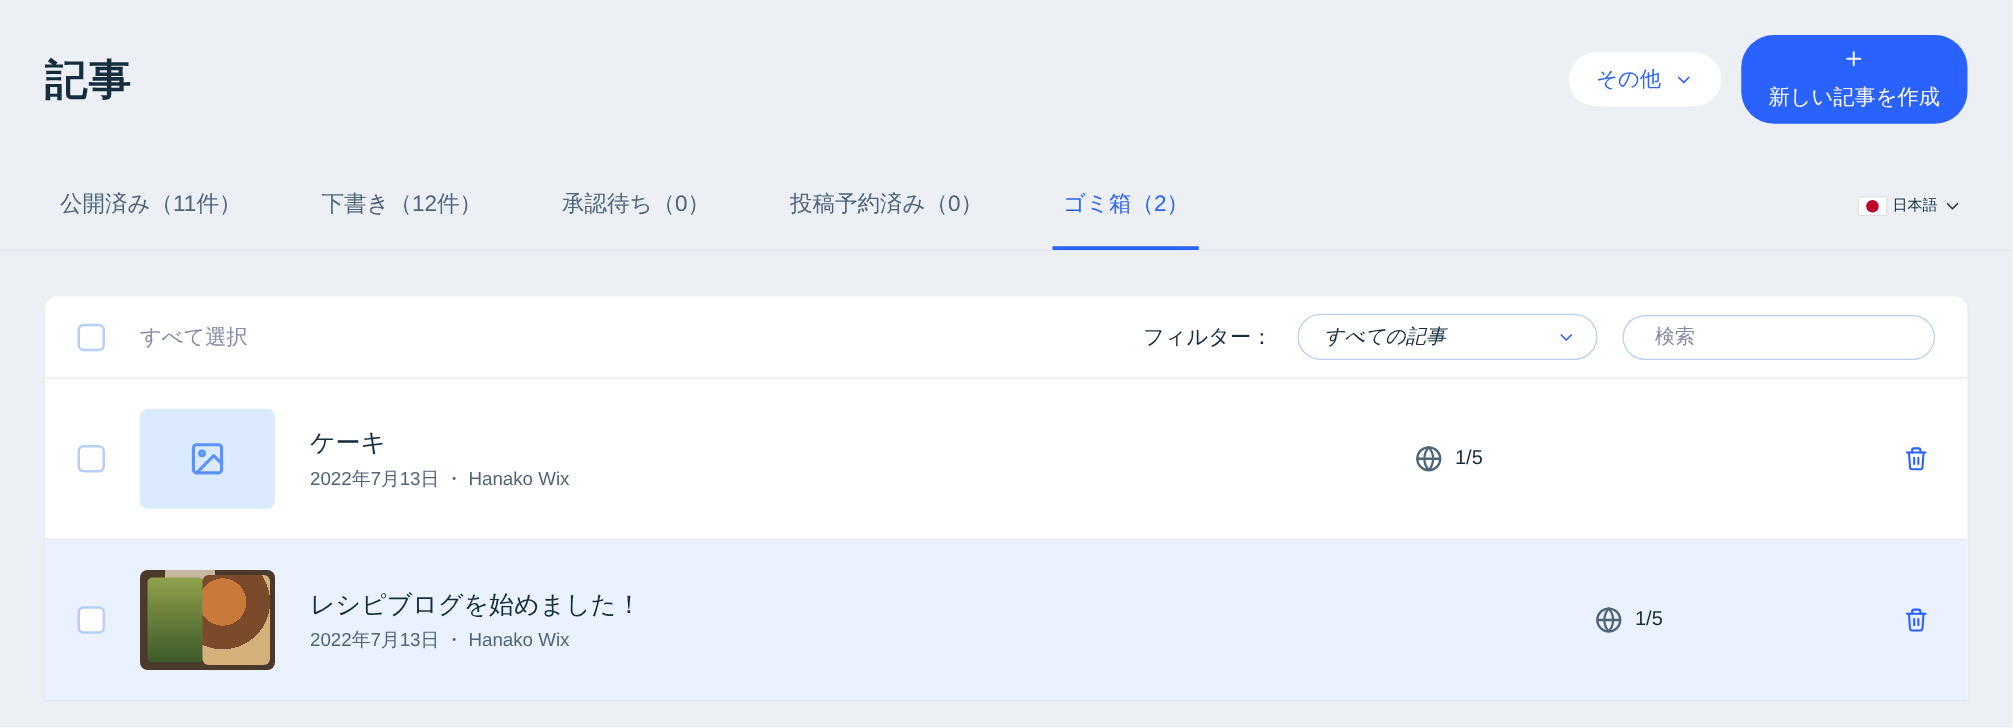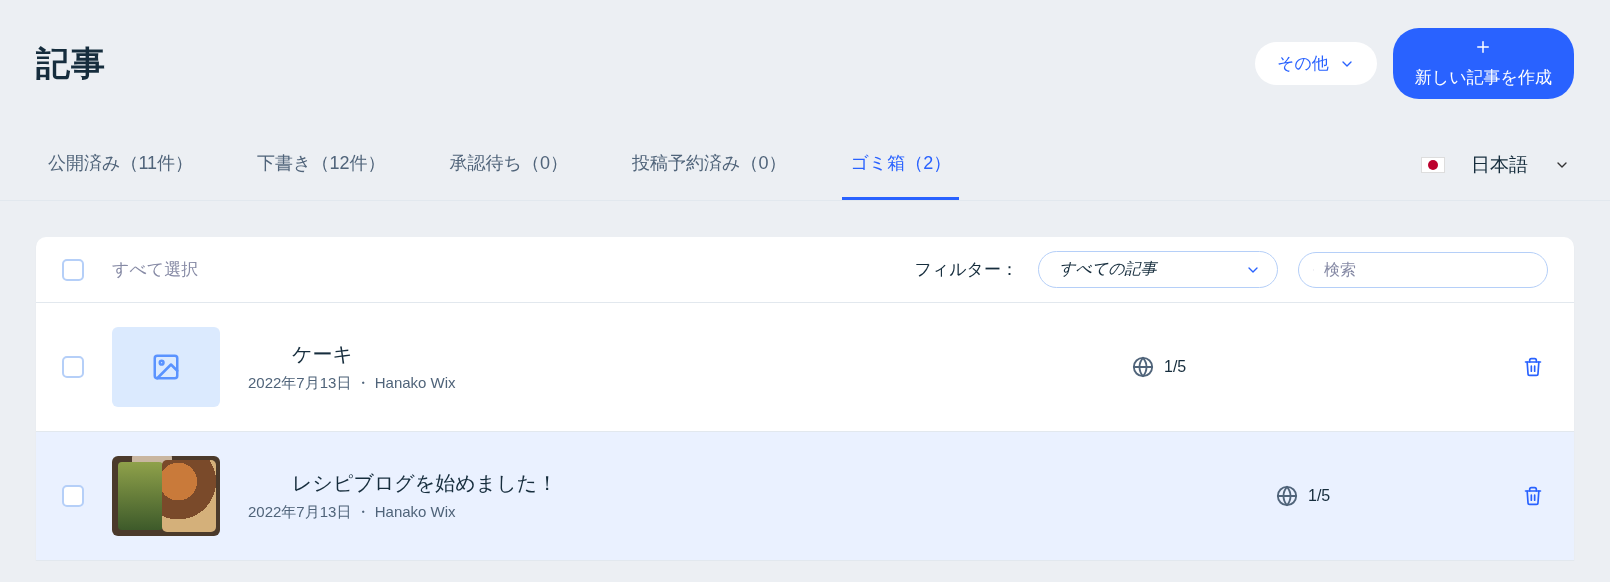--- a/index.html
+++ b/index.html
@@ -25,21 +25,21 @@
   .btn-other { background:#fff; color: var(--blue); }
   .btn-other svg { stroke: var(--blue); }
   .btn-primary { background: var(--blue); color:#fff;flex-direction:column; }
   .btn-primary svg { stroke:#fff; }
 
   
   .tabbar { display:flex; align-items:center; border-bottom:1px solid var(--border); padding: 0 40px; margin-top:18px; background: var(--grey-bg); justify-content: space-between; }
   .tabs { display:flex; gap:48px; flex:1; }
   .tab { padding: 22px 8px; font-size:18px; color: var(--muted); cursor:pointer; border-bottom:3px solid transparent; white-space:nowrap; }
   .tab.active { color: var(--blue); border-bottom-color: var(--blue); font-weight:500; }
-  .lang { display:flex; align-items:center; gap:26px; color: var(--text); font-size:19px; }
+  .lang { display:flex; align-items:center; gap:4px; color: var(--text); font-size:12px; }
   .flag { width:24px; height:16px; background:#fff; border:1px solid #ddd; position:relative; display:inline-block; }
   .flag::after { content:""; position:absolute; width:10px; height:10px; border-radius:50%; background:#bc002d; left:50%; top:50%; transform:translate(-50%,-50%); }
 
   
   .card { background:#fff; margin: 36px 0 0 36px; width:1538px; border-radius:10px 10px 0 0; box-shadow:0 1px 2px rgba(0,0,0,0.04); overflow:hidden; }
 
   
   .toolbar { display:flex; align-items:center; padding: 14px 26px; border-bottom:1px solid var(--border); gap:20px; }
   .toolbar .spacer { flex:1; }
   .chk { width:22px; height:22px; border:2px solid var(--select-border); border-radius:5px; background:#fff; cursor:pointer; flex-shrink:0; }
@@ -56,21 +56,21 @@
   .row.hovered { background: var(--row-hover); }
   .thumb { width:108px; height:80px; border-radius:6px; flex-shrink:0; display:flex; align-items:center; justify-content:center; }
   .thumb.placeholder { background:#dbeafe; }
   .thumb.placeholder svg { stroke:#5a93ff; }
   .thumb.photo { background:#4b3a2b; position:relative; overflow:hidden; }
   .thumb.photo .p1 { position:absolute; left:6px; top:6px; width:45px; height:68px; background: linear-gradient(180deg,#8fa14a,#3d5a2a); border-radius:4px; }
   .thumb.photo .p2 { position:absolute; right:4px; top:4px; width:54px; height:72px; background: radial-gradient(circle at 30% 30%, #c97a3a 0 30%, #7a4a2a 30% 60%, #d4b07a 60% 100%); border-radius:5px; }
   .thumb.photo .p3 { position:absolute; left:20px; top:-4px; width:40px; height:30px; background:#c9b6a0; border-radius:6px; }
 
   .row-main { flex:1; min-width:0; }
-  .row-title { font-size:20px; font-weight:500; margin-bottom:6px;margin-left:44px; }
+  .row-title { font-size:20px; font-weight:500; margin-bottom:6px; }
   .row-meta { font-size:15px; color: var(--muted); }
 
   .row-right { display:flex; align-items:center; gap:16px; }
   .globe-col { display:flex; align-items:center; gap:10px; width:70px; }
   .globe-col svg { stroke: var(--muted); }
   .count { font-size:16px; color: var(--text); }
 
   .restore-wrap { border:4px solid var(--hl); padding:6px; border-radius:2px; }
   .btn-restore { background: var(--blue); color:#fff; border:none; border-radius:22px; padding:9px 40px; font-size:17px; cursor:pointer; }
 

